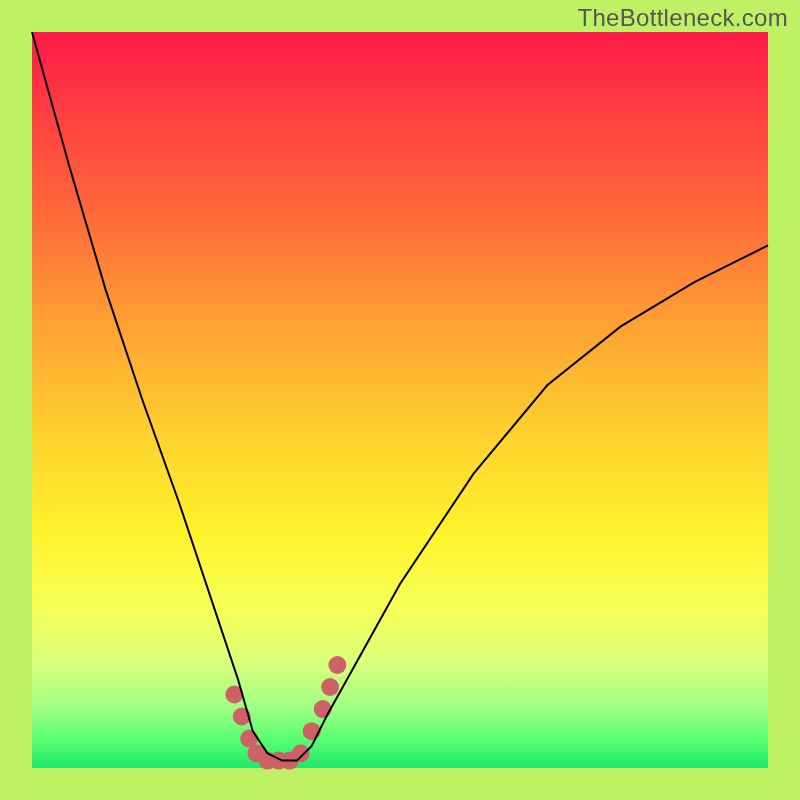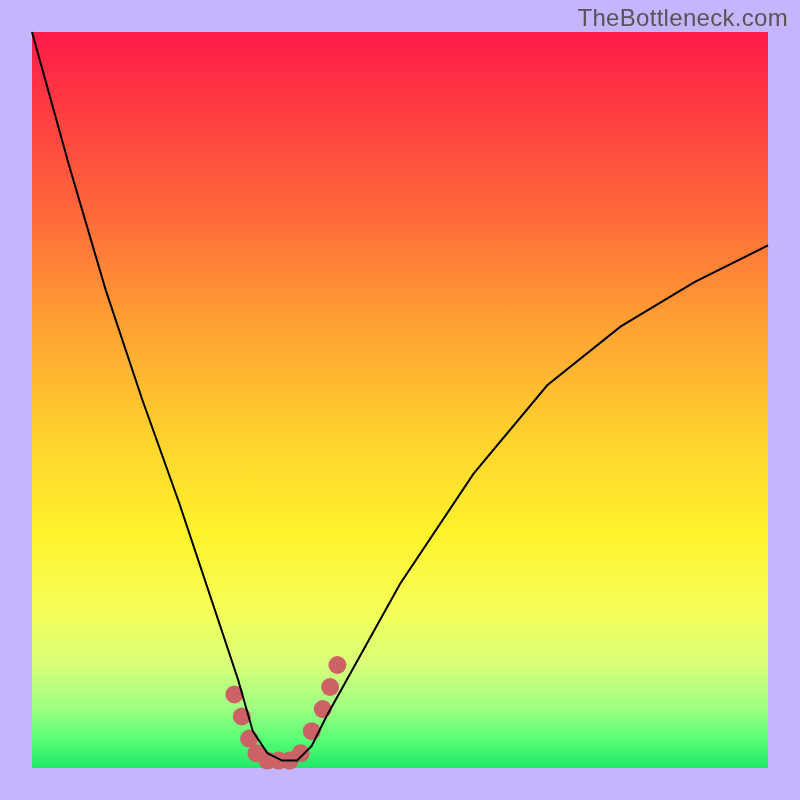--- a/index.html
+++ b/index.html
@@ -8,21 +8,21 @@
     width: 800px;
     height: 800px;
     background: #000;
     font-family: Arial, Helvetica, sans-serif;
     overflow: hidden;
   }
   .frame {
     position: relative;
     width: 800px;
     height: 800px;
-    background: #c4b5fd;
+    background: #bef264;
   }
   .watermark {
     position: absolute;
     top: 4px;
     right: 12px;
     color: #555;
     font-size: 24px;
     font-weight: 500;
     letter-spacing: 0.3px;
     z-index: 10;

